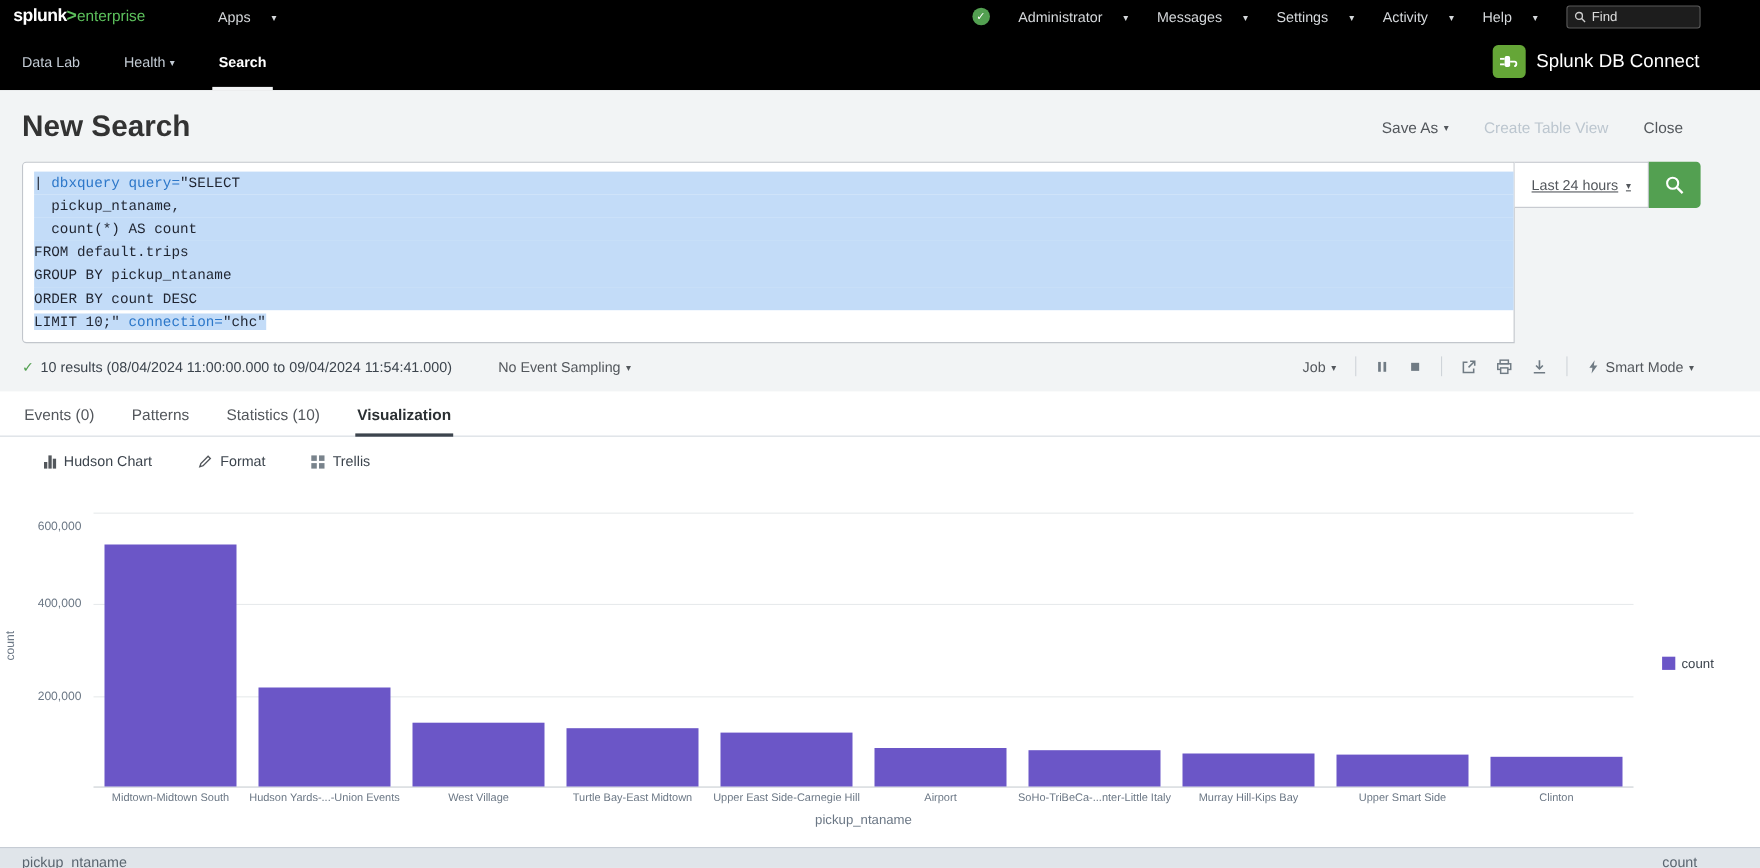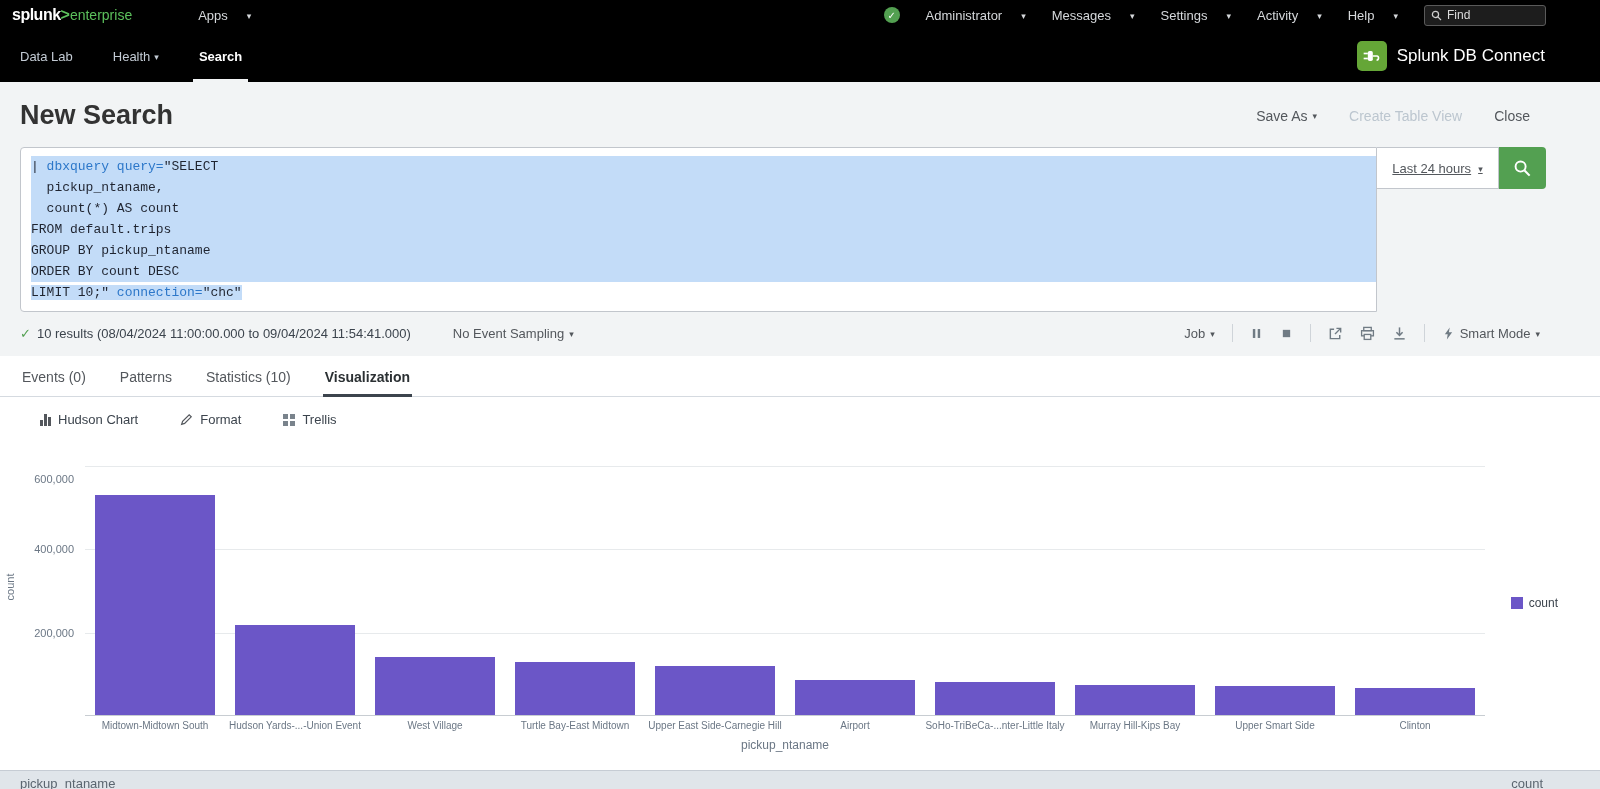--- a/index.html
+++ b/index.html
@@ -370,21 +370,21 @@
           <div class="bar-slot">
             <div class="bar" style="height: 29.1667px; background: rgb(107, 86, 199);"></div>
           </div>
           <div class="bar-slot">
             <div class="bar" style="height: 27.5px; background: rgb(107, 86, 199);"></div>
           </div>
         </div>
     </div>
     <div class="xlabels">
         <div class="xlabel">Midtown-Midtown South</div>
-        <div class="xlabel">Hudson Yards-...-Union Event</div>
+        <div class="xlabel">Hudson Yards-...-Union Events</div>
         <div class="xlabel">West Village</div>
         <div class="xlabel">Turtle Bay-East Midtown</div>
         <div class="xlabel">Upper East Side-Carnegie Hill</div>
         <div class="xlabel">Airport</div>
         <div class="xlabel">SoHo-TriBeCa-...nter-Little Italy</div>
         <div class="xlabel">Murray Hill-Kips Bay</div>
         <div class="xlabel">Upper Smart Side</div>
         <div class="xlabel">Clinton</div>
       </div>
     <div class="xaxis-title">pickup_ntaname</div>

